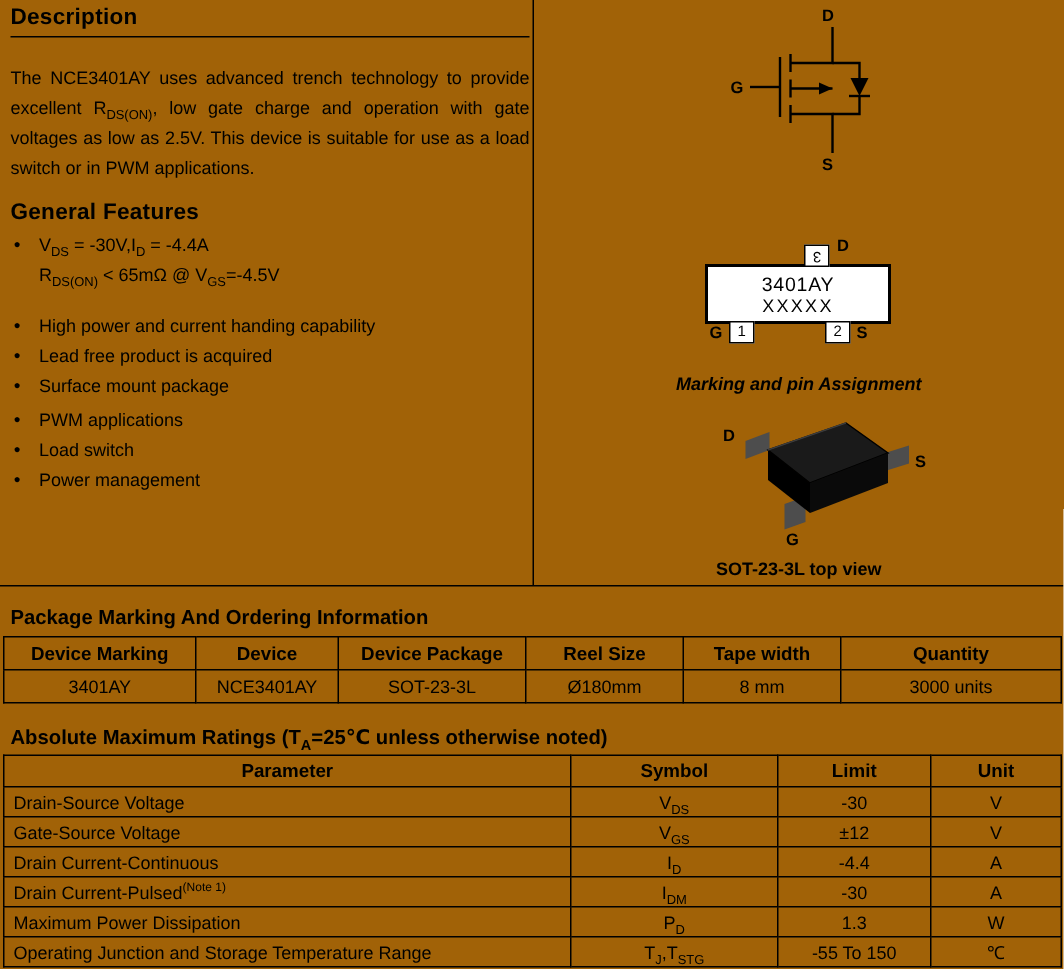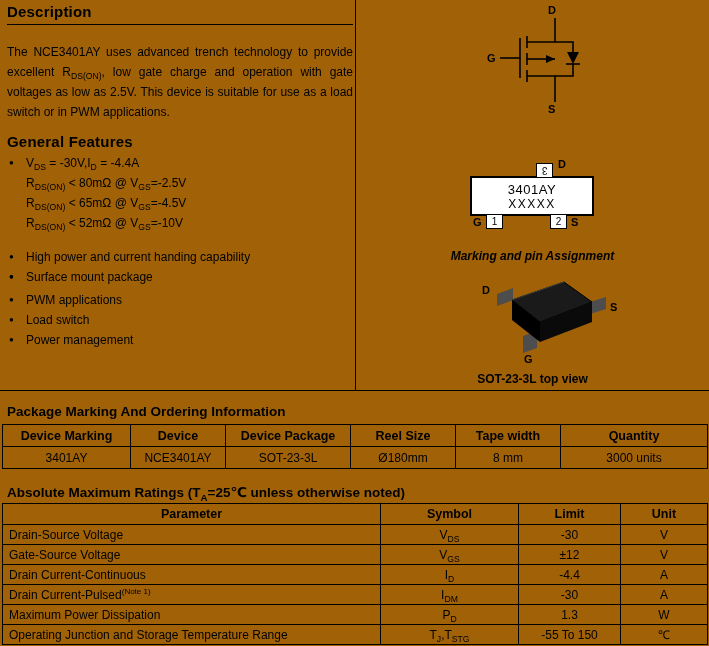--- a/index.html
+++ b/index.html
@@ -75,34 +75,29 @@
       <h2 class="sec-h underline">Description</h2>
       <p class="desc-body"><span>The NCE3401AY uses advanced trench technology to provide excellent R</span><sub>DS(ON)</sub><span>, low gate charge and operation with gate voltages as low as 2.5V. This device is suitable for use as a load switch or in PWM applications.</span></p>
 
       <h2 class="sec-h mt-gf">General Features</h2>
       <div class="list mt-list">
         <div class="li">
           <span class="bullet">●</span>
           <span class="li-text"><span>V</span><sub>DS</sub><span> = -30V,I</span><sub>D</sub><span> = -4.4A</span></span>
         </div>
         <div class="li">
-          <span class="li-text"><span>R</span><sub>DS(ON)</sub><span> &lt; 80mΩ @ V</span><sub>GS</sub><span>=-2.5V</span></span>
-        </div>
-        <div class="li">
           <span class="li-text"><span>R</span><sub>DS(ON)</sub><span> &lt; 65mΩ @ V</span><sub>GS</sub><span>=-4.5V</span></span>
         </div>
-        <div class="li">
-          <span class="li-text"><span>R</span><sub>DS(ON)</sub><span> &lt; 52mΩ @ V</span><sub>GS</sub><span>=-10V</span></span>
-        </div>
         <div class="li gap">
           <span class="bullet">●</span>
           <span class="li-text"><span>High power and current handing capability</span></span>
         </div>
         <div class="li">
           <span class="bullet">●</span>
+          <span class="li-text"><span>Lead free product is acquired</span></span>
         </div>
         <div class="li">
           <span class="bullet">●</span>
           <span class="li-text"><span>Surface mount package</span></span>
         </div>
       </div>
 
       <div class="list mt-list">
         <div class="li">
           <span class="bullet">●</span>

